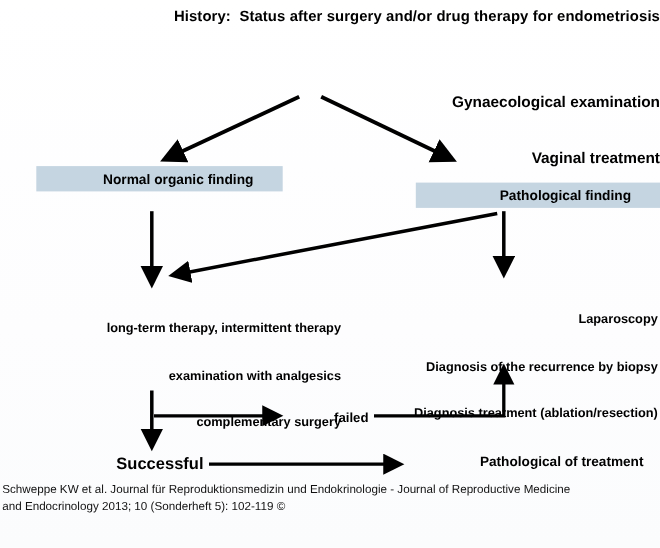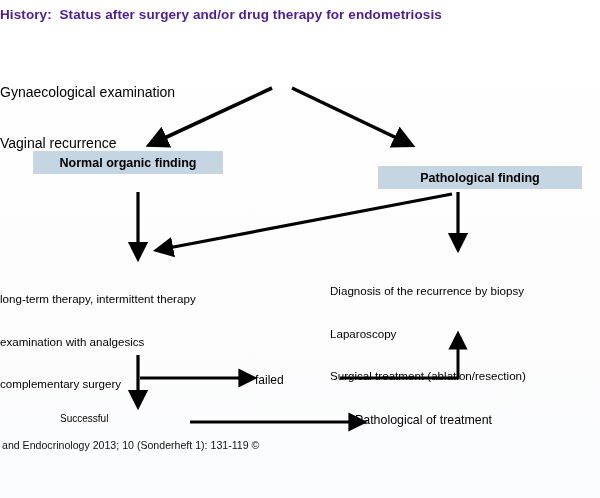--- a/index.html
+++ b/index.html
@@ -27,52 +27,53 @@
   }
   #flow-svg {
     position: absolute;
     left: 0; top: 0;
     width: 600px;
     height: 498px;
   }
   .txt {
     position: absolute;
     color: #000000;
-    font-weight: normal;
+    font-weight: bold;
     line-height: 1.22;
-    text-align: left;
+    text-align: right;
     white-space: pre;
   }
   #title {
     position: absolute;
     left: 0;
     top: 7px;
     width: 600px;
-    text-align: left;
+    text-align: right;
     font-size: 13.5px;
     font-weight: bold;
-    color: #4c1d95;
+    color: #000000;
     letter-spacing: 0.1px;
     white-space: pre;
   }
   #exam-block {
     left: 0;
     top: 50px;
     width: 600px;
     font-size: 14px;
   }
   .blue-box {
     position: absolute;
     background: #c5d5e1;
     display: flex;
     align-items: center;
     justify-content: center;
     font-size: 12.5px;
     font-weight: bold;
     color: #000000;
+    padding-left: 34px;
   }
   #box-normal {
     left: 33px;
     top: 151px;
     width: 190px;
     height: 23px;
   }
   #box-pathological {
     left: 378px;
     top: 166px;
@@ -91,24 +92,24 @@
     width: 268px;
     font-size: 11.6px;
   }
   #failed-label {
     left: 255px;
     top: 373px;
     width: 80px;
     font-size: 12px;
   }
   #successful-label {
-    left: 60px;
+    left: 45px;
     top: 413px;
     width: 140px;
-    font-size: 10px;
+    font-size: 15px;
   }
   #continuation-label {
     left: 355px;
     top: 413px;
     width: 230px;
     font-size: 12.4px;
   }
   #citation {
     position: absolute;
     left: 2px;
@@ -153,46 +154,47 @@
 
     <polyline points="340,378 458,378 458,340" fill="none" stroke="#000000" stroke-width="3.0" marker-end="url(#ah)"></polyline>
 
     <line x1="190" y1="422" x2="358" y2="422" stroke="#000000" stroke-width="3.0" marker-end="url(#ah)"></line>
   </svg>
 
   <div id="title">History:  Status after surgery and/or drug therapy for endometriosis</div>
 
   <div class="txt" id="exam-block">
     <div>Gynaecological examination</div>
-    <div>Vaginal recurrence</div>
+    <div>Vaginal treatment</div>
   </div>
 
   <div class="blue-box" id="box-normal">
     <span>Normal organic finding</span>
   </div>
 
   <div class="blue-box" id="box-pathological">
     <span>Pathological finding</span>
   </div>
 
   <div class="txt" id="drug-block">
     <div>long-term therapy, intermittent therapy</div>
     <div>examination with analgesics</div>
     <div>complementary surgery</div>
   </div>
 
   <div class="txt" id="lap-block">
+    <div>Laparoscopy</div>
     <div>Diagnosis of the recurrence by biopsy</div>
-    <div>Laparoscopy</div>
-    <div>Surgical treatment (ablation/resection)</div>
+    <div>Diagnosis treatment (ablation/resection)</div>
   </div>
 
   <div class="txt" id="failed-label">failed</div>
 
   <div class="txt" id="successful-label">Successful</div>
 
   <div class="txt" id="continuation-label">Pathological of treatment</div>
 
   <div id="citation">
-    <span class="cline">and Endocrinology 2013; 10 (Sonderheft 1): 131-119 ©</span>
+    <span class="cline">Schweppe KW et al. Journal für Reproduktionsmedizin und Endokrinologie - Journal of Reproductive Medicine</span>
+    <span class="cline">and Endocrinology 2013; 10 (Sonderheft 5): 102-119 ©</span>
   </div>
 
 </div>
 
 </body></html>

